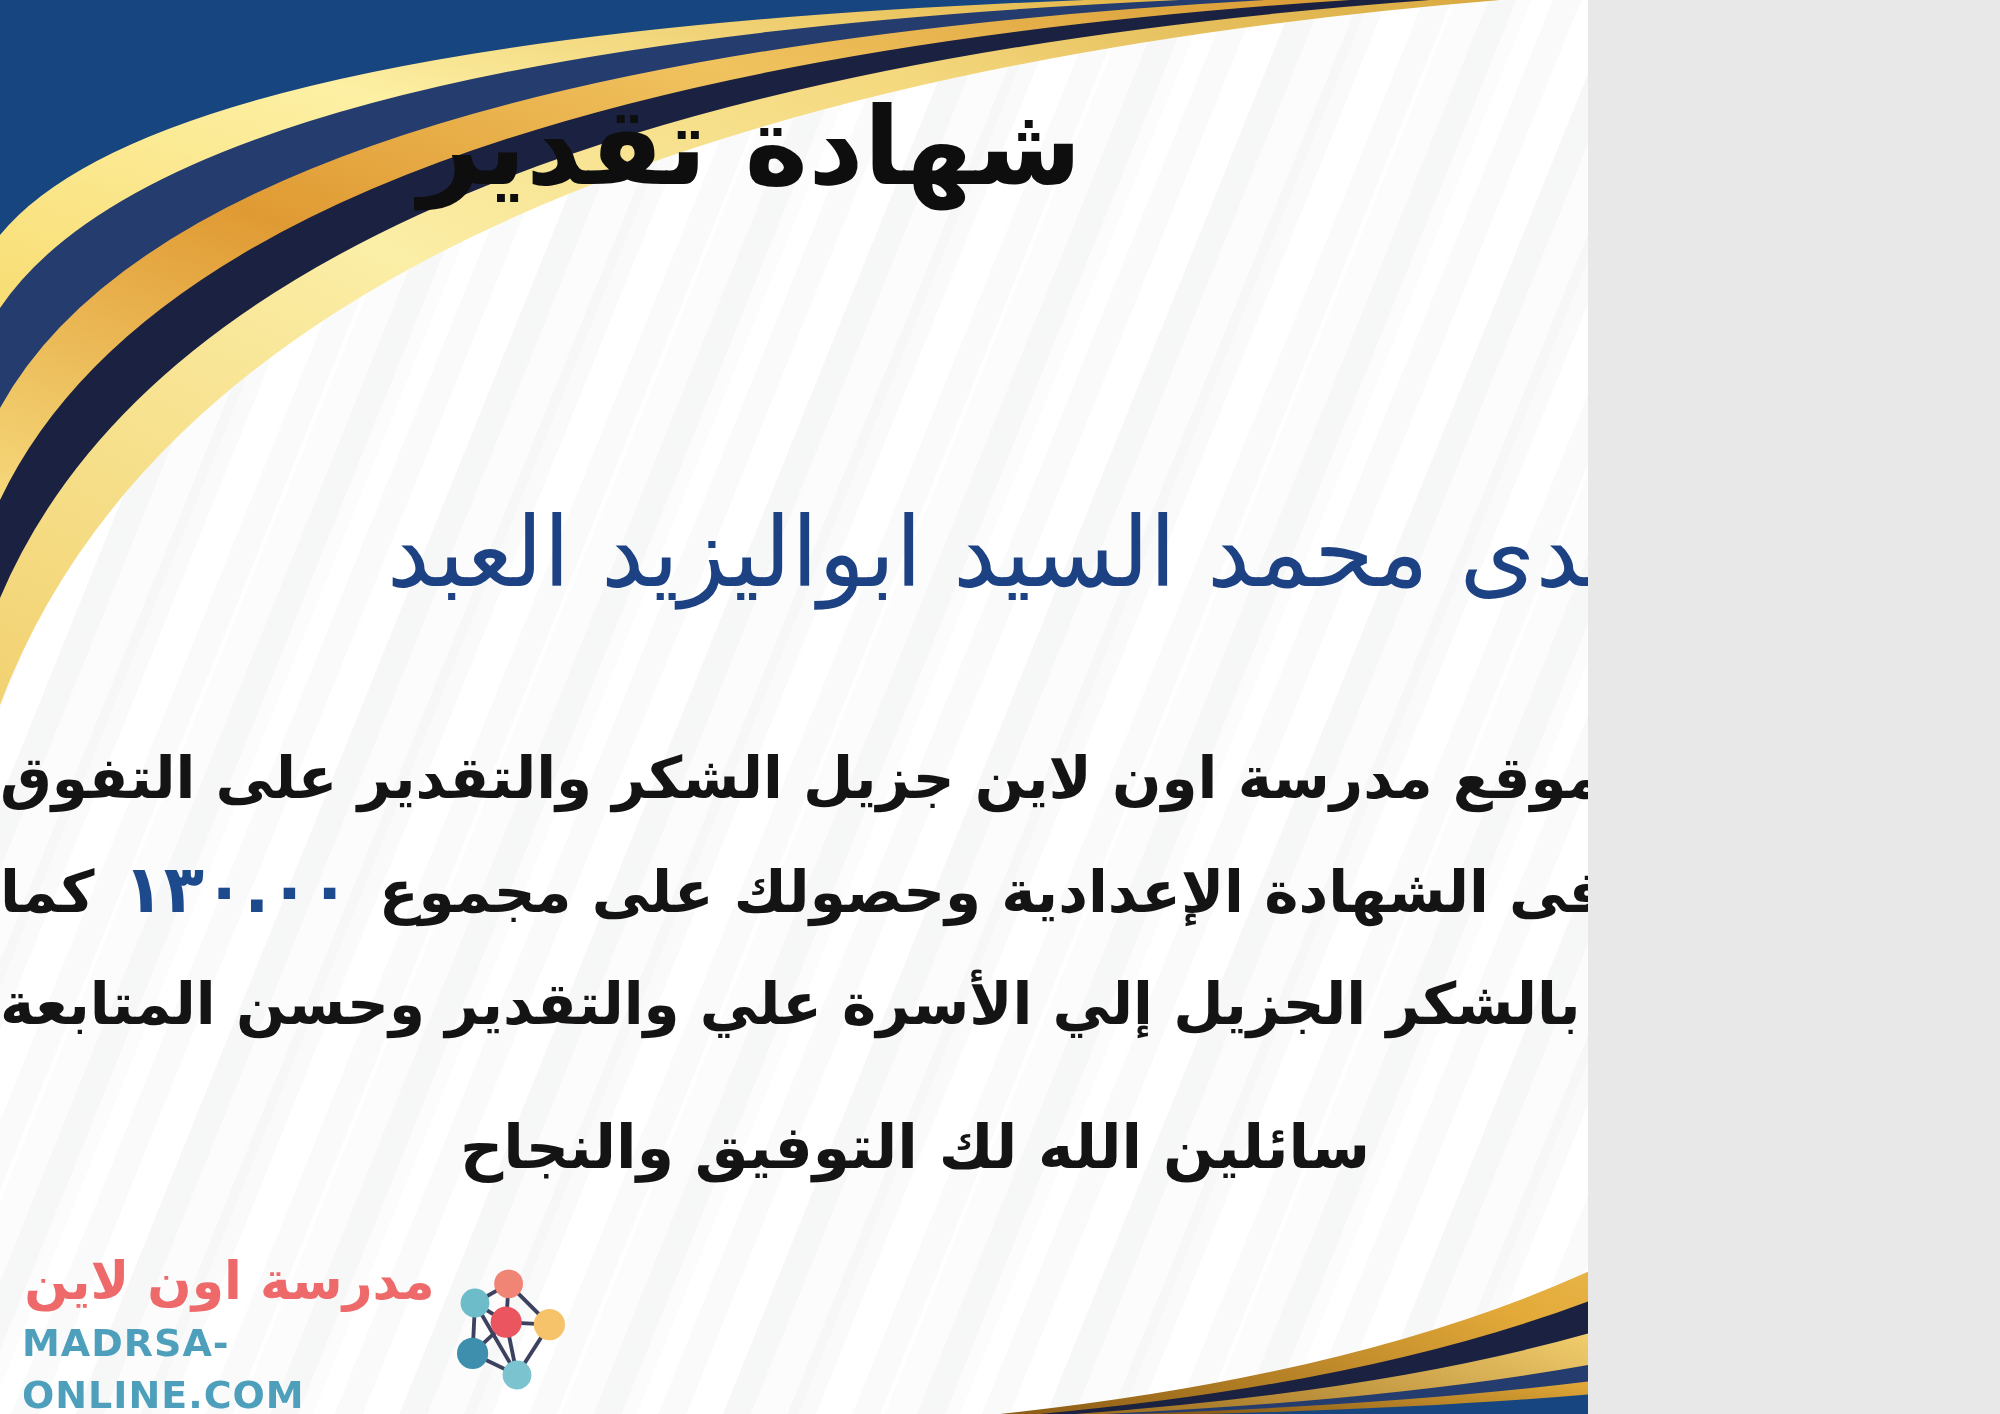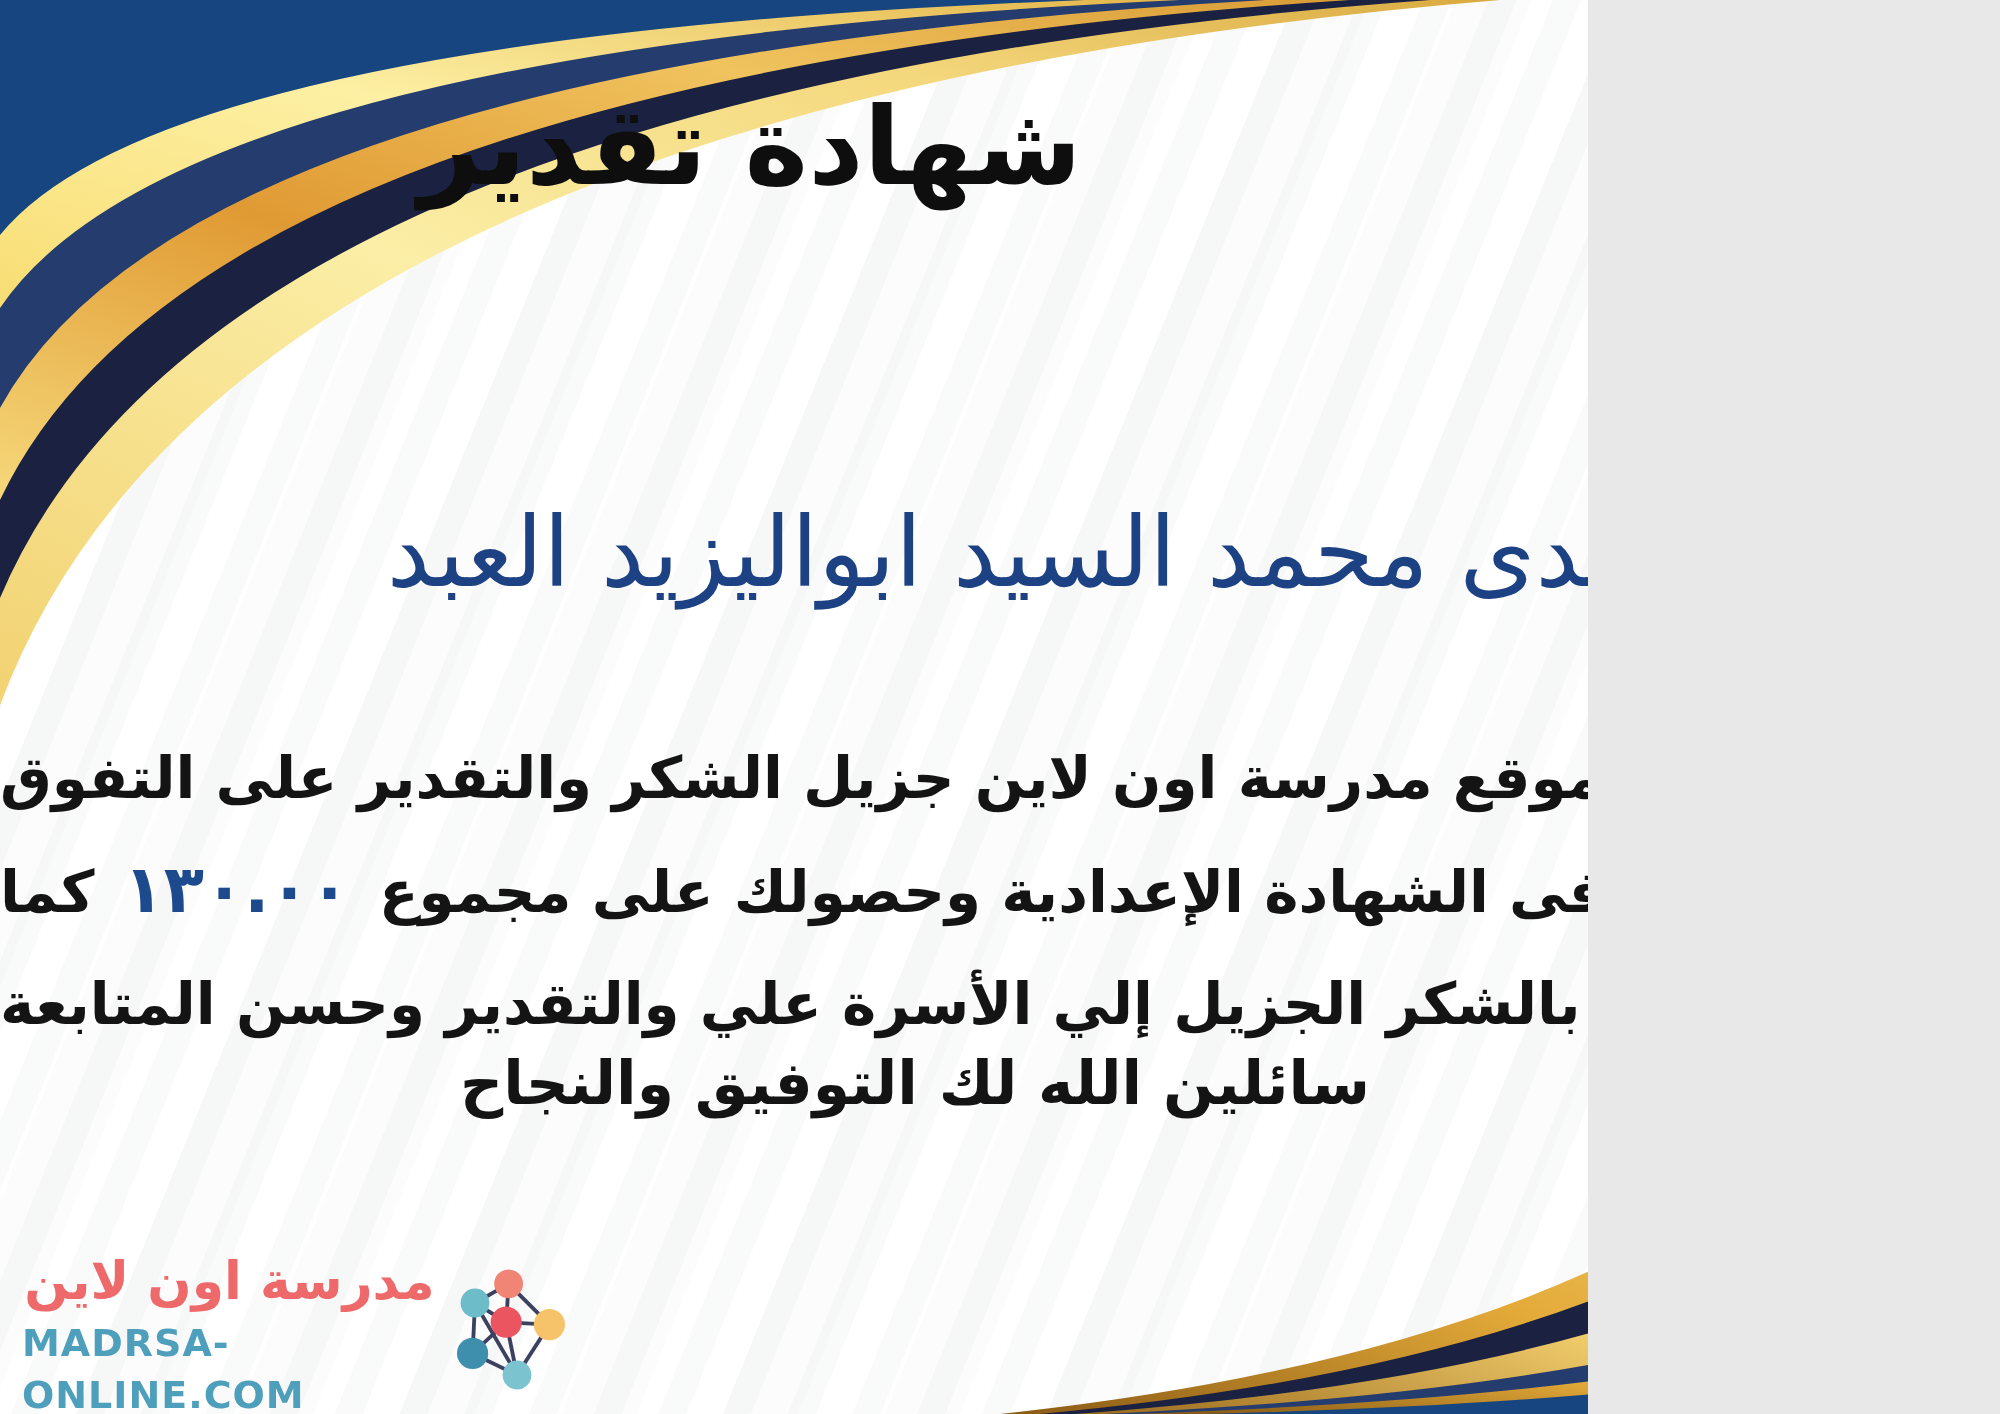--- a/index.html
+++ b/index.html
@@ -34,21 +34,21 @@
     position:absolute;top:722px;left:0;width:2000px;
     text-align:left;direction:rtl;
     font-size:58px;font-weight:600;color:#141414;
     line-height:112px;
   }
   .score{
     color:#1d4a8c;font-weight:800;font-size:66px;
     letter-spacing:7px;margin:0 29px;
   }
   .closing{
-    position:absolute;top:1048px;left:0;width:2000px;
+    position:absolute;top:1112px;left:0;width:2000px;
     padding-right:170px;box-sizing:border-box;
     text-align:center;direction:rtl;
     font-size:60px;font-weight:600;color:#141414;
   }
 
   
   .medal{position:absolute;left:1600px;top:40px;width:300px;height:390px;}
   .medal svg{position:absolute;left:0;top:0;}
   .medal-disc{
     position:absolute;left:57px;top:62px;width:186px;height:186px;

